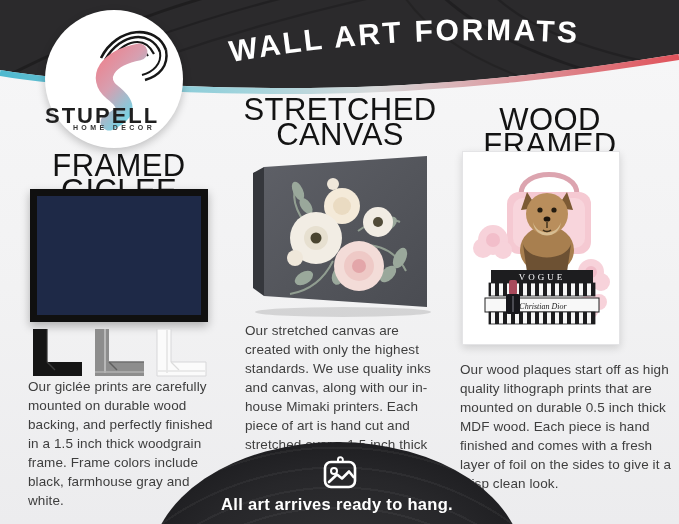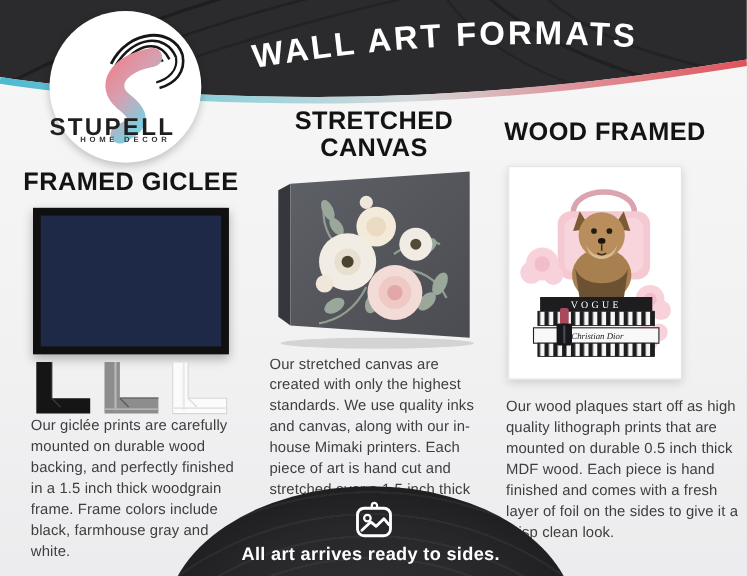--- a/index.html
+++ b/index.html
@@ -20,22 +20,22 @@
   #logo-brand{
     left:0;top:93px;width:138px;text-align:left;
     font-size:22px;font-weight:700;letter-spacing:2px;color:#1f1f1f;
   }
   #logo-tagline{
     left:0;top:114px;width:138px;text-align:center;
     font-size:7px;font-weight:700;letter-spacing:3.4px;color:#333;
   }
   
   .col-heading{
-    color:#131313;font-weight:700;letter-spacing:.4px;text-align:center;
-    font-size:23px;line-height:25px;z-index:3;
+    color:#131313;font-weight:400;letter-spacing:.4px;text-align:center;
+    font-size:31px;line-height:25px;z-index:3;
   }
   #h-giclee{left:16px;top:153px;width:206px;}
   #h-canvas{left:238px;top:97px;width:204px;}
   #h-plaque{left:448px;top:107px;width:204px;}
   
   #giclee-frame{
     left:30px;top:189px;width:178px;height:133px;box-sizing:border-box;
     border:7px solid #101010;background:#1e2947;
     box-shadow:0 4px 9px rgba(0,0,0,.28);z-index:3;
   }
@@ -284,15 +284,15 @@
 
   <div id="footer-arc" class="abs"></div>
   <svg id="footer-icon" class="abs" width="44" height="44" viewBox="0 0 44 44">
     <g stroke="#ffffff" fill="none" stroke-linecap="round" stroke-linejoin="round">
       <path d="M20,11 v-2.4 a2.4,2.4 0 0 1 4.8,0 V11" stroke-width="2"></path>
       <rect x="7" y="11" width="30" height="25" rx="6" stroke-width="2.6"></rect>
       <circle cx="16" cy="20" r="3" stroke-width="2"></circle>
       <path d="M11,31 L19,23.5 L24,27.5 L31,20.5 L35.5,26" stroke-width="2.6"></path>
     </g>
   </svg>
-  <div id="footer-msg" class="abs">All art arrives ready to sides.</div>
+  <div id="footer-msg" class="abs">All art arrives ready to hang.</div>
 
 </div>
 
 </body></html>

